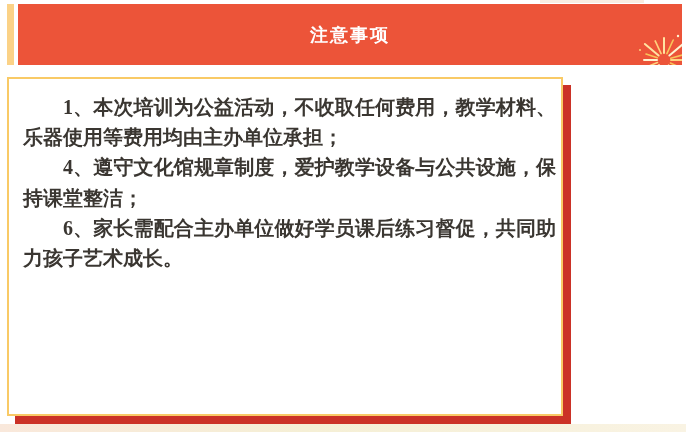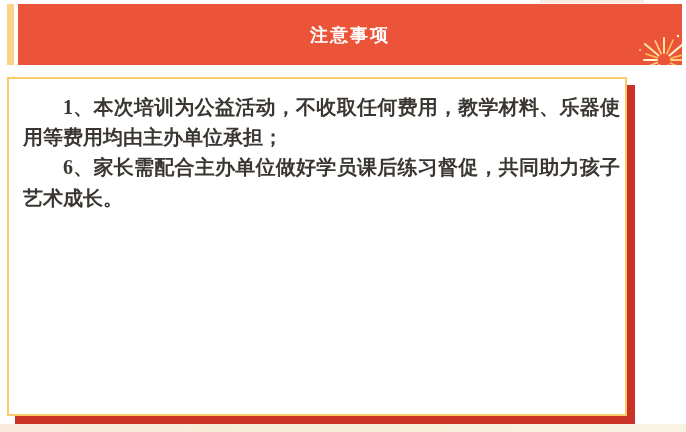--- a/index.html
+++ b/index.html
@@ -44,21 +44,21 @@
     letter-spacing: 2px;
   }
   .firework {
     position: absolute;
     left: 616px; top: 22px;
     width: 56px; height: 56px;
   }
   .notice-card {
     position: absolute;
     left: 7px; top: 77px;
-    width: 620px; height: 339px;
+    width: 556px; height: 339px;
     box-sizing: border-box;
     background: #ffffff;
     border: 2px solid #F9CA66;
     box-shadow: 8px 8px 0 #CB3227;
     padding: 13px 5px 0 14px;
   }
   .notice-card p {
     margin: 0;
     text-indent: 2em;
     font-size: 20px;
@@ -109,18 +109,19 @@
         <circle cx="22" cy="52" r="1" fill="#F9C45A"></circle>
         <circle cx="44" cy="10" r="1.2" fill="#FFF3D0"></circle>
         <circle cx="6" cy="24" r="1" fill="#FFD27E"></circle>
         <circle cx="50" cy="44" r="1.2"></circle>
       </g>
     </svg>
   </div>
 
   <div class="notice-card">
     <p>1、本次培训为公益活动，不收取任何费用，教学材料、乐器使用等费用均由主办单位承担；</p>
+    <p>4、遵守文化馆规章制度，爱护教学设备与公共设施，保持课堂整洁；</p>
     <p>6、家长需配合主办单位做好学员课后练习督促，共同助力孩子艺术成长。</p>
   </div>
 
   <div class="bottom-strip"></div>
 
 </div>
 
 </body></html>

